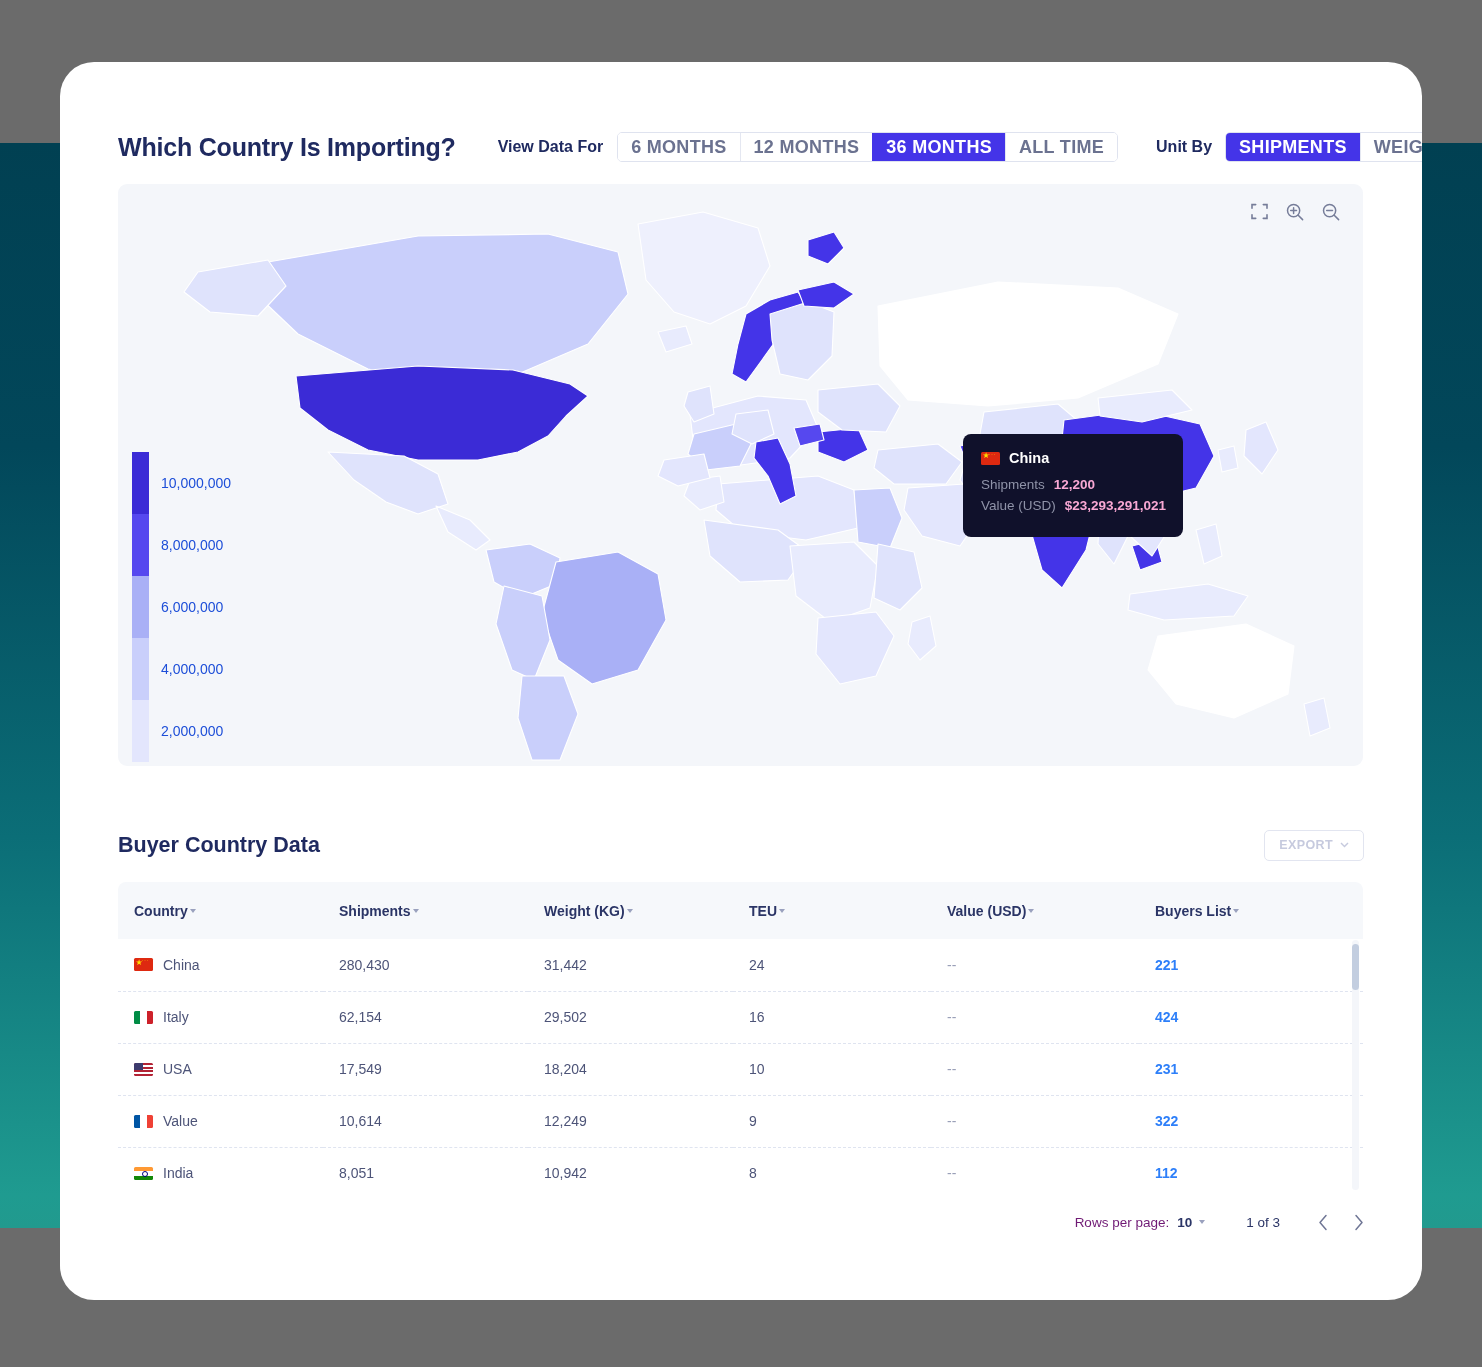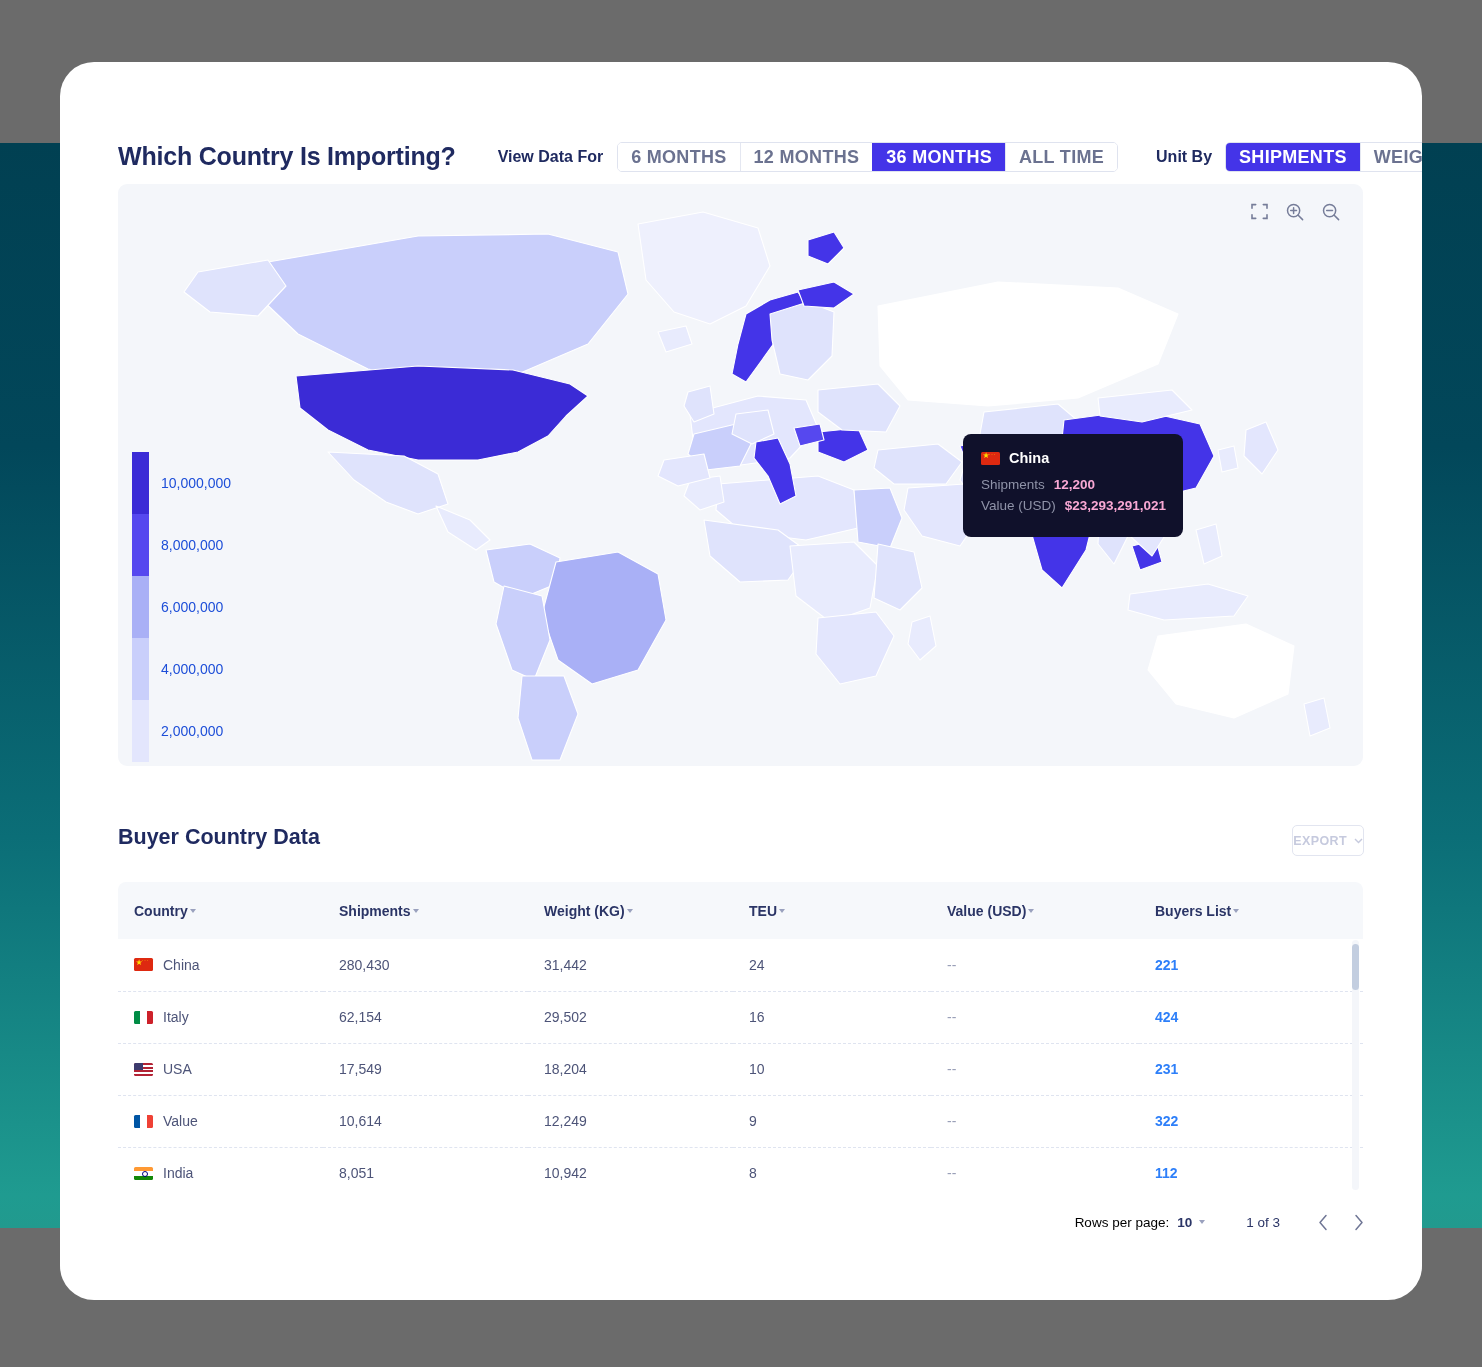--- a/index.html
+++ b/index.html
@@ -33,25 +33,25 @@
     height: 1238px;
     background: #ffffff;
     border-radius: 34px;
     overflow: hidden;
   }
 
   
   .header {
     position: absolute;
     left: 58px;
-    top: 80px;
+    top: 56px;
     right: 58px;
     height: 44px;
     display: flex;
-    align-items: flex-start;
+    align-items: flex-end;
   }
   .page-title {
     font-size: 25px;
     font-weight: bold;
     color: #1f2a60;
     letter-spacing: -0.2px;
     white-space: nowrap;
   }
   .ctrl-label {
     font-size: 16px;
@@ -235,34 +235,34 @@
   }
 
   
   .section-head {
     position: absolute;
     left: 58px;
     top: 763px;
     right: 58px;
     height: 40px;
     display: flex;
-    align-items: flex-start;
+    align-items: center;
     justify-content: space-between;
   }
   .section-title {
     font-size: 21.5px;
     font-weight: bold;
     color: #1f2a60;
   }
   .export-btn {
     border: 1px solid #e2e5f0;
     border-radius: 5px;
     background: #fff;
     height: 31px;
-    padding: 0 0;
+    padding: 0 14px;
     display: flex;
     align-items: center;
     gap: 7px;
     font-size: 12.5px;
     font-weight: bold;
     letter-spacing: 0.4px;
     color: #c6cade;
     cursor: default;
     font-family: inherit;
   }
@@ -345,21 +345,21 @@
     position: absolute;
     right: 58px;
     top: 1140px;
     display: flex;
     align-items: center;
     gap: 0;
     height: 40px;
   }
   .pager-label {
     font-size: 13.5px;
-    color: #000000;
+    color: #701a75;
     white-space: nowrap;
   }
   .rows-select {
     display: flex;
     align-items: center;
     gap: 7px;
     margin-left: 8px;
     cursor: pointer;
   }
   .rows-value {

